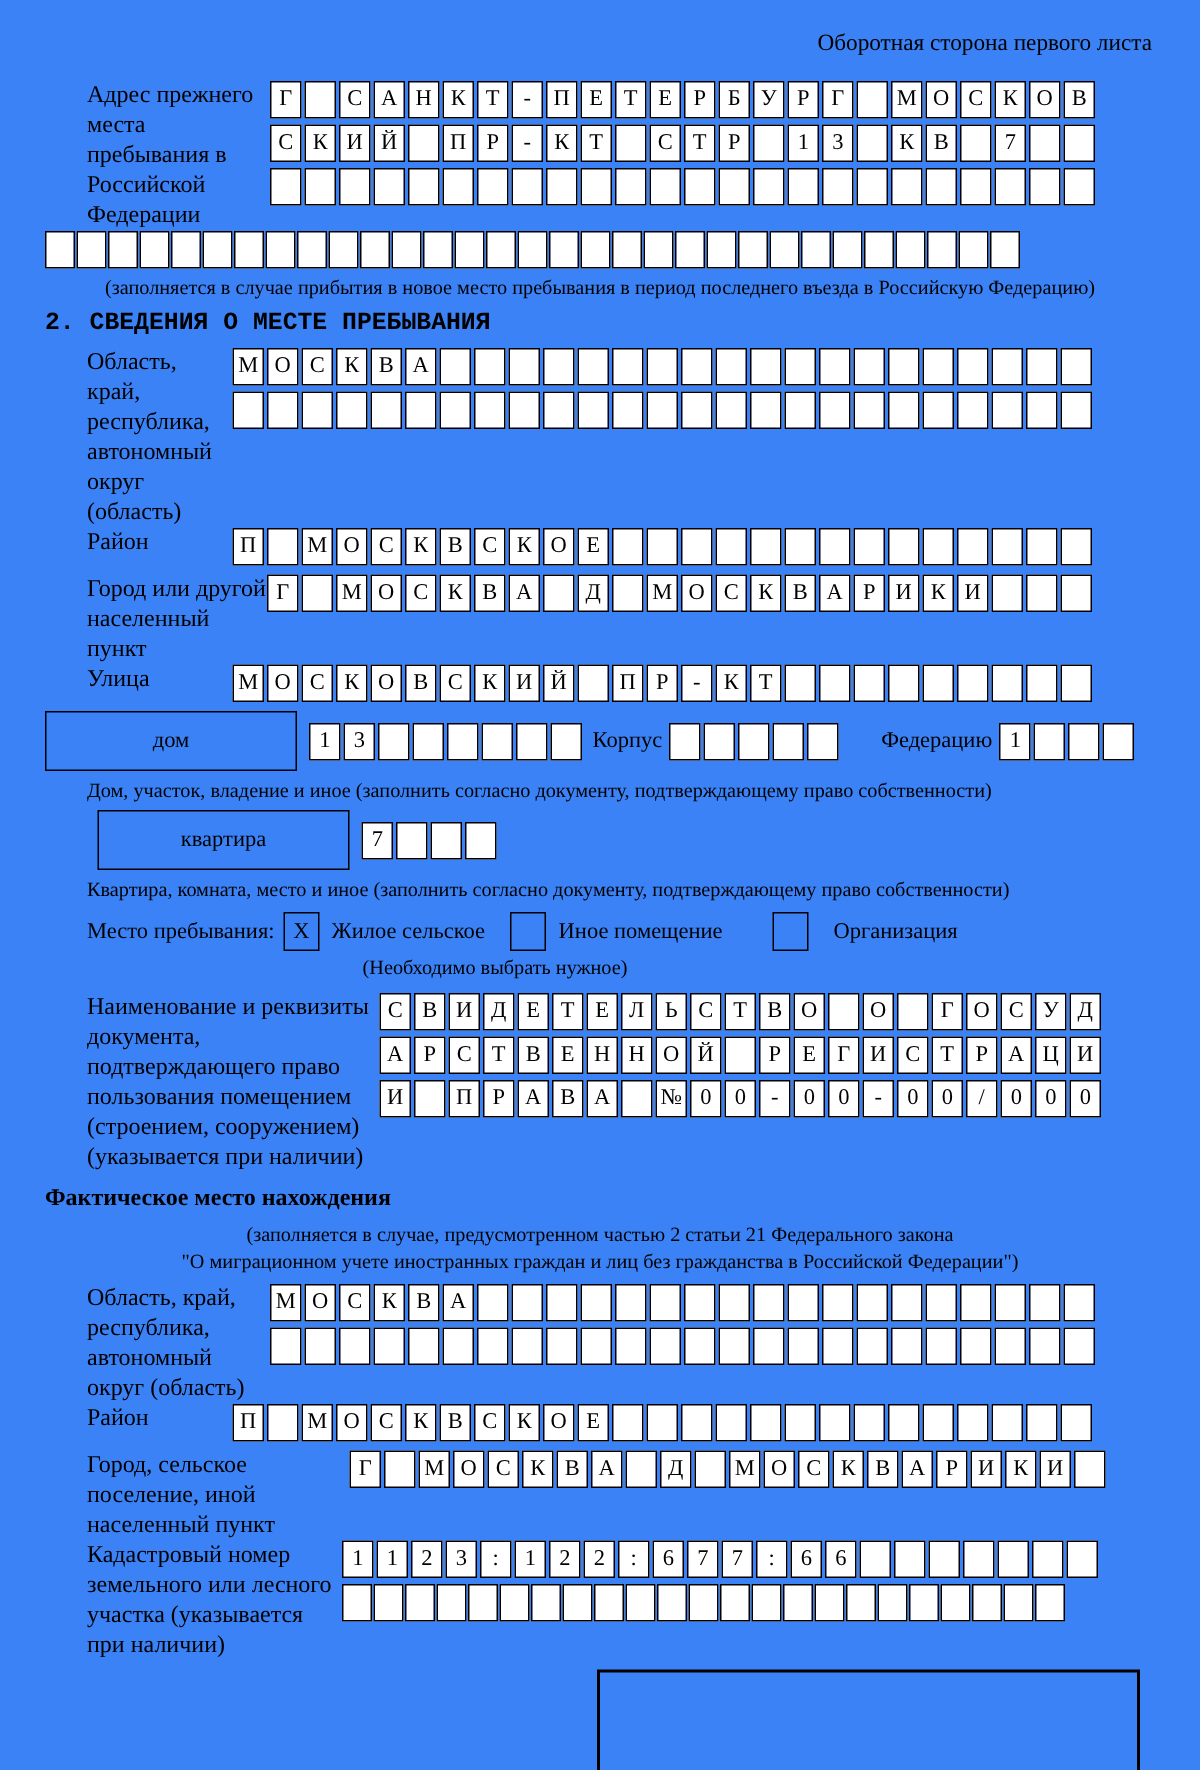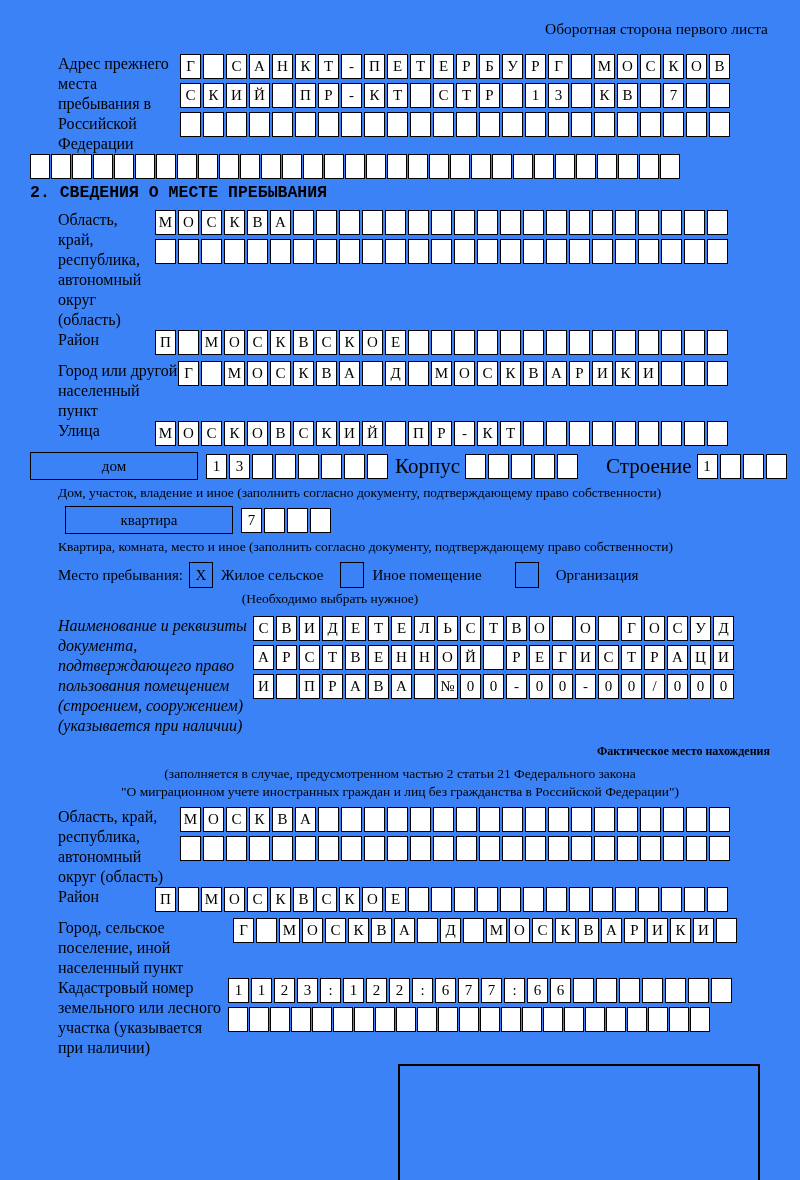--- a/index.html
+++ b/index.html
@@ -4,42 +4,42 @@
 <style>
   html,body{margin:0;padding:0;background:#fff;}
   .page{
     position:relative;width:800px;height:1180px;box-sizing:border-box;
     padding:8px 30px 0 30px;background:#3b82f6;color:#000;
     font-family:"Liberation Serif","DejaVu Serif",serif;overflow:hidden;
   }
   .hdr-note{text-align:right;font-size:15.5px;margin:12px 2px 16px 0;}
   .frow{display:flex;align-items:flex-start;}
   .lbl{font-size:16px;line-height:20px;padding-left:28px;box-sizing:border-box;flex-shrink:0;}
-  .w150{width:150px;} .w125{width:125px;} .w148{width:148px;} .w223{width:223px;font-style:italic;}
+  .w150{width:150px;} .w125{width:125px;} .w148{width:148px;} .w223{width:223px;}
   .w154{width:150px;} .w203{width:203px;} .w198{width:198px;}
   .grids{display:flex;flex-direction:column;}
   .cellrow{display:flex;margin-bottom:4px;}
   .cell{
     width:19px;height:23px;border:1.5px solid #000;margin-right:2px;flex-shrink:0;
     display:inline-flex;align-items:center;justify-content:center;
     font-size:15px;line-height:23px;background:#fff;
   }
   .tight .cell{margin-right:1px;width:18px;}
   .note{font-size:13.5px;line-height:18px;}
   .note.center{text-align:center;}
   .note.ind{padding-left:28px;}
   h2.sec{font-size:16.5px;text-align:left;margin:4px 0 8px 0;font-weight:bold;font-family:Liberation Mono, monospace;}
-  h3.sec{font-size:12px;text-align:right;margin:8px 0 6px 0;font-weight:bold;}
+  h3.sec{font-size:16px;text-align:left;margin:8px 0 6px 0;font-weight:bold;}
   .widebox{
-    width:168px;height:28px;border:1.5px solid #000;box-sizing:border-box;
+    width:168px;height:40px;border:1.5px solid #000;box-sizing:border-box;
     display:flex;align-items:center;justify-content:center;font-size:15px;flex-shrink:0;
   }
   .houserow{display:flex;align-items:center;margin:2px 0 4px 0;}
   .houserow .cellrow{margin-bottom:0;}
-  .inl-lbl{font-size:21px;margin:0 5px;white-space:nowrap;}
+  .inl-lbl{font-size:15px;margin:0 5px;white-space:nowrap;}
   .aptrow{display:flex;align-items:center;margin:4px 0 4px 35px;}
   .aptrow .cellrow{margin-bottom:0;margin-left:8px;}
   .stayrow{display:flex;align-items:center;margin:6px 0 2px 0;padding-left:28px;font-size:15px;}
   .chk{
     width:22px;height:24px;border:1.5px solid #000;flex-shrink:0;
     display:inline-flex;align-items:center;justify-content:center;font-size:15px;
   }
   .choose{width:600px;text-align:center;margin:2px 0 8px 0;}
   .stampbox{width:362px;height:168px;border:2px solid #000;margin:6px 0 5px 368px;box-sizing:border-box;}
   .mb2{margin-bottom:2px;} .mb4{margin-bottom:4px;} .mb6{margin-bottom:6px;}
@@ -160,20 +160,21 @@
       <span class="cell"></span>
       <span class="cell"></span>
       <span class="cell"></span>
       <span class="cell"></span>
       <span class="cell"></span>
       <span class="cell"></span>
       <span class="cell"></span>
       <span class="cell"></span>
       <span class="cell"></span>
     </div>
+  <div class="note center mb4">(заполняется в случае прибытия в новое место пребывания в период последнего въезда в Российскую Федерацию)</div>
 
   <h2 class="sec">2. СВЕДЕНИЯ О МЕСТЕ ПРЕБЫВАНИЯ</h2>
 
   <div class="frow">
     <div class="lbl w125">Область, край, республика, автономный округ (область)</div>
     <div class="grids">
       <div class="cellrow">
           <span class="cell">М</span>
           <span class="cell">О</span>
           <span class="cell">С</span>
@@ -335,21 +336,21 @@
         <span class="cell"></span>
       </div>
     <span class="inl-lbl">Корпус</span>
     <div class="cellrow">
         <span class="cell"></span>
         <span class="cell"></span>
         <span class="cell"></span>
         <span class="cell"></span>
         <span class="cell"></span>
       </div>
-    <span class="inl-lbl" style="margin-left:26px;">Строение</span>
+    <span class="inl-lbl" style="margin-left:26px;">Федерацию</span>
     <div class="cellrow">
         <span class="cell">1</span>
         <span class="cell"></span>
         <span class="cell"></span>
         <span class="cell"></span>
       </div>
   </div>
   <div class="note ind mb2">Дом, участок, владение и иное (заполнить согласно документу, подтверждающему право собственности)</div>
 
   <div class="aptrow">

